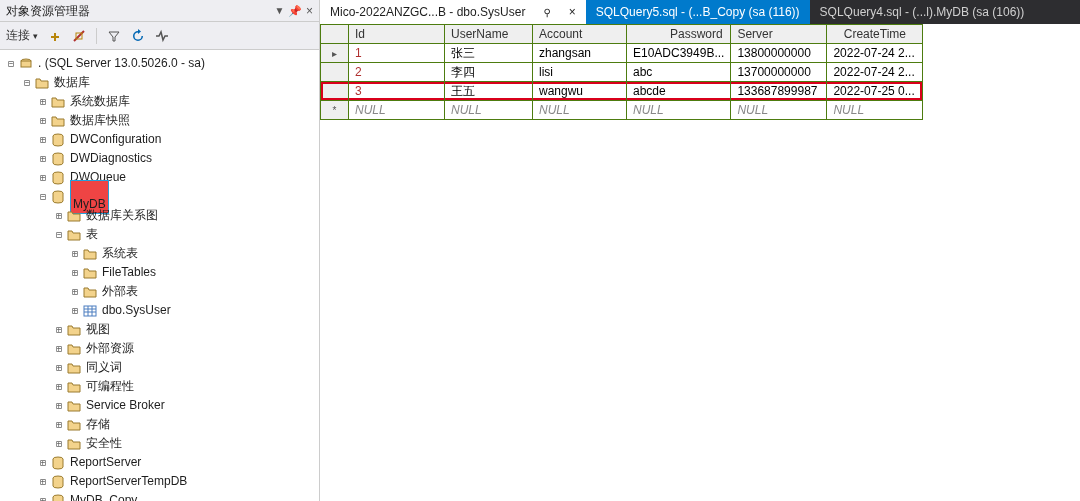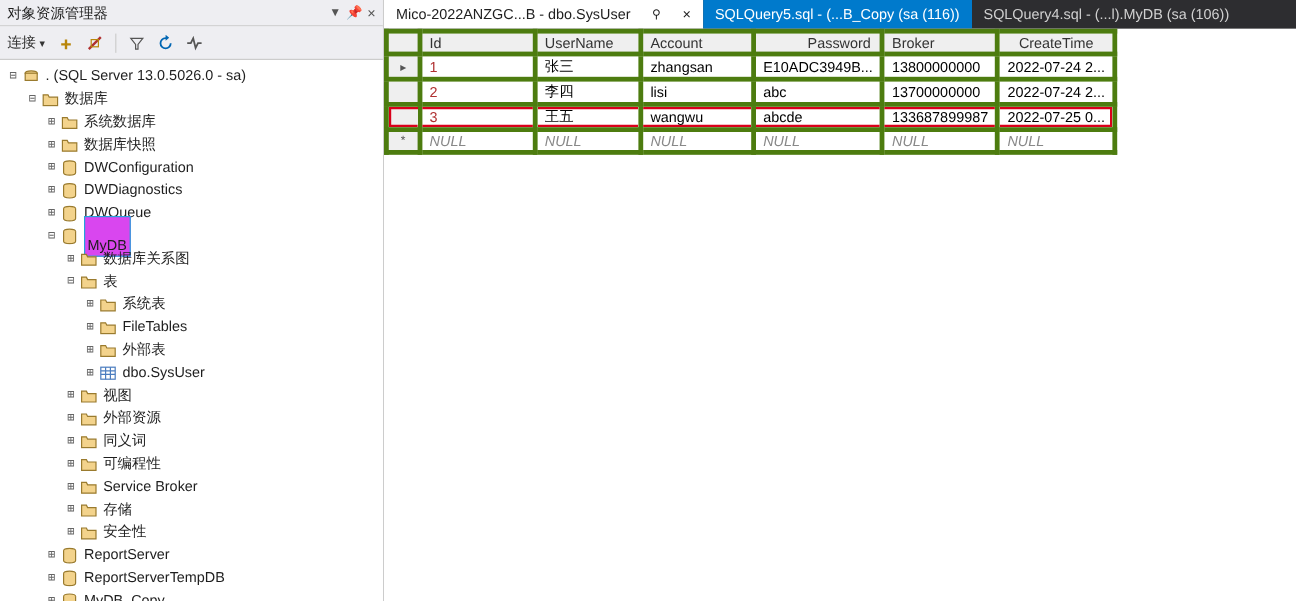--- a/index.html
+++ b/index.html
@@ -9,38 +9,38 @@
 .sidebar-title-right { display:flex; gap:4px; align-items:center; }
 .toolbar { height: 28px; display: flex; align-items: center; gap: 10px; padding: 0 6px; border-bottom: 1px solid #ccc; background:#eeeef2;}
 .toolbar .tb-item { display:flex; align-items:center; gap:3px; color:#333; cursor:default;}
 .tree { flex:1; overflow:auto; background:#fff; padding:4px 2px; }
 .tree ul { list-style:none; }
 .tree li { white-space:nowrap; }
 .node { display:flex; align-items:center; height:19px; line-height:19px; cursor:default; }
 .exp { width:14px; text-align:center; color:#666; font-size:10px; font-family: Consolas, monospace; }
 .ico { width:16px; height:16px; margin-right:4px; display:inline-flex; align-items:center; justify-content:center; }
 .lbl { color:#1e1e1e; }
-.lbl.selected { background:#d946ef; border:1px solid #26a0da; padding:16px 2px; height:17px; line-height:15px; }
+.lbl.selected { background:#ef4444; border:1px solid #26a0da; padding:16px 2px; height:17px; line-height:15px; }
 .indent0 { padding-left: 2px; }
 .indent1 { padding-left: 18px; }
 .indent2 { padding-left: 34px; }
 .indent3 { padding-left: 50px; }
 .indent4 { padding-left: 66px; }
 
 .main { flex:1; display:flex; flex-direction:column; background:#fff; }
 .tabbar { height:24px; background:#2d2d30; display:flex; align-items:stretch; color:#fff; overflow:hidden; }
 .tab { display:flex; align-items:center; padding:0 10px; gap:18px; color:#d0d0d0; cursor:default; white-space:nowrap; }
 .tab.active { background:#fff; color:#1e1e1e; }
 .tab.blue { background:#007acc; color:#fff; }
 .tab-close { font-size:12px; }
 .tab-pin { font-size:10px; }
 
 .grid { flex:1; background:#fff; position:relative; }
 table.datagrid { border-collapse:collapse; width: auto; table-layout:fixed; }
-table.datagrid th, table.datagrid td { border:4px solid #4d7c0f; height:19px; padding:0 6px; text-align:left; font-size:12px; overflow:hidden; text-overflow:ellipsis; white-space:nowrap;margin-left:28px; }
+table.datagrid th, table.datagrid td { border:1px solid #4d7c0f; height:19px; padding:0 6px; text-align:left; font-size:12px; overflow:hidden; text-overflow:ellipsis; white-space:nowrap;margin-left:28px; }
 table.datagrid th { background:#efefef; font-weight:normal; color:#333; }
 table.datagrid .rowheader { width:28px; background:#efefef; text-align:center; color:#555; font-size:10px; }
 table.datagrid td.idcol { color:#b03030; }
 table.datagrid td.nullcell { color:#888; font-style:italic; }
 tr.highlighted td { outline-offset:-1px; }
 tr.highlighted { position:relative; }
 tr.highlighted td:first-child { box-shadow: inset 2px 2px 0 0 #d9001b, inset 0 -2px 0 0 #d9001b; }
 tr.highlighted td:last-child { box-shadow: inset -2px 2px 0 0 #d9001b, inset 0 -2px 0 0 #d9001b; }
 tr.highlighted td:not(:first-child):not(:last-child) { box-shadow: inset 0 2px 0 0 #d9001b, inset 0 -2px 0 0 #d9001b; }
 
@@ -407,21 +407,21 @@
     </div>
   <div class="grid">
     <table class="datagrid" id="datagrid">
       <thead>
           <tr id="gridhead">
             <th class="rowheader"></th>
             <th style="width: 96px;">Id</th>
             <th style="width: 88px;">UserName</th>
             <th style="width: 94px;">Account</th>
             <th style="width: 94px; padding-left: 43px;">Password</th>
-            <th style="width: 96px;">Broker</th>
+            <th style="width: 96px;">Server</th>
             <th style="width: 96px; text-align: center;">CreateTime</th>
           </tr>
         </thead>
       <tbody id="gridbody">
           <tr>
             <td class="rowheader">▸</td>
             <td class="idcol">1</td>
             <td>张三</td>
             <td>zhangsan</td>
             <td>E10ADC3949B...</td>

